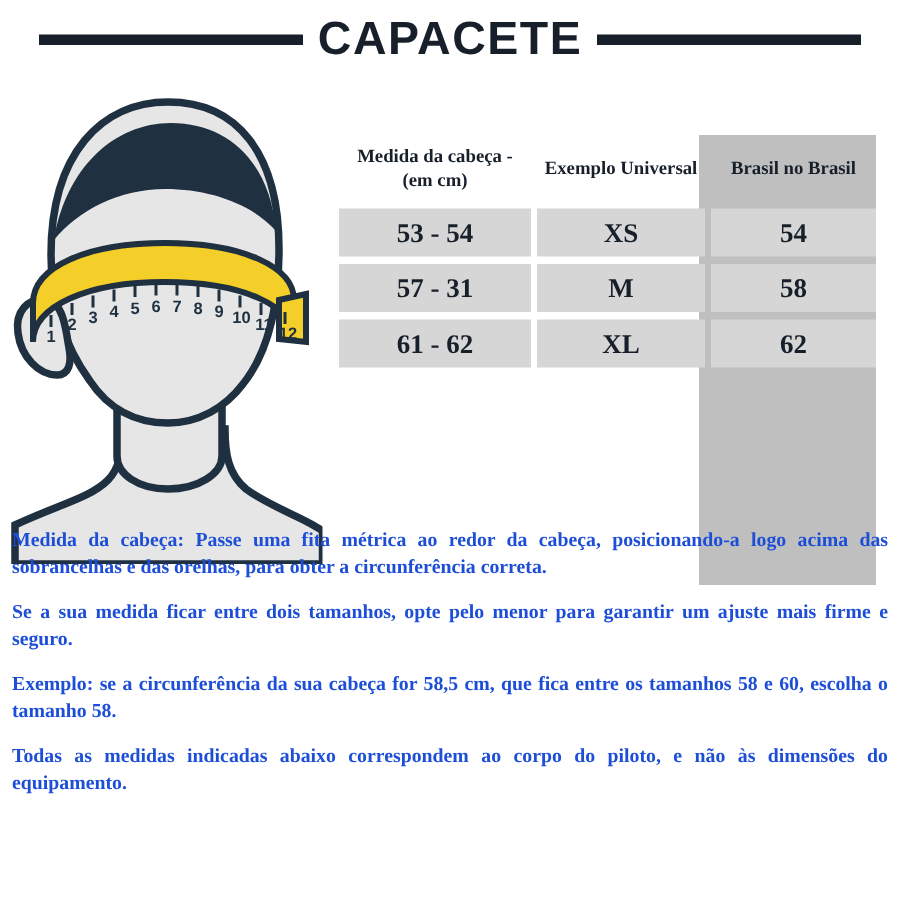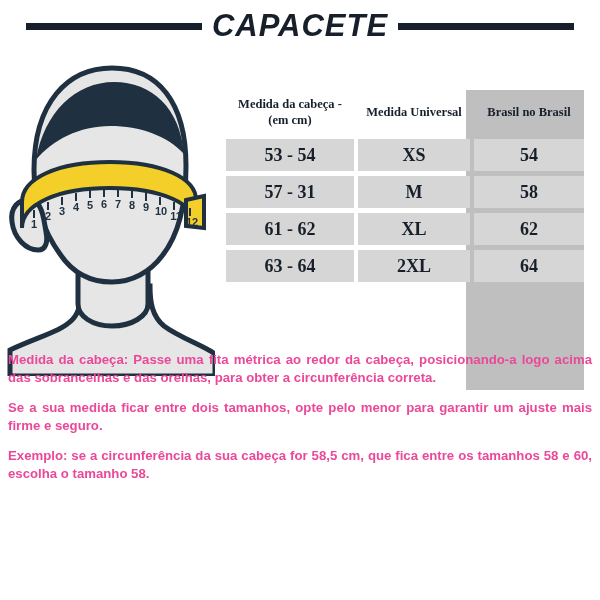--- a/index.html
+++ b/index.html
@@ -21,21 +21,20 @@
     box-sizing: border-box;
   }
 
   
   .title-row {
     display: flex;
     align-items: center;
     justify-content: center;
     gap: 10px;
     padding: 8px 26px 2px 26px;
-    font-style: italic;
   }
   .title-rule {
     height: 7px;
     background: #17202a;
     flex: 1 1 auto;
   }
   .title-text {
     font-family: "Liberation Sans", sans-serif;
     font-weight: bold;
     font-size: 31px;
@@ -110,24 +109,24 @@
   }
   .table-wrap { z-index: 1; }
   .brasil-cell { background: #d6d6d6 !important; }
 
   
   .notes {
     position: absolute;
     left: 8px;
     right: 8px;
     top: 338px;
-    font-family: Liberation Sans, sans-serif;
+    font-family: Liberation Serif, serif;
     font-size: 13.2px;
     line-height: 1.32;
-    color: #ec4899;
+    color: #1d4ed8;
     text-align: justify;
   }
   .note {
     margin-bottom: 12px;
     font-weight: bold;
   }
   .note:last-child { margin-bottom: 0; }
 </style>
 </head>
 <body>
@@ -194,49 +193,45 @@
     <div class="table-wrap">
       <table class="size-table">
         <colgroup>
           <col class="c-medida">
           <col class="c-universal">
           <col class="c-brasil">
         </colgroup>
         <thead>
           <tr>
             <th>Medida da cabeça - (em cm)</th>
-            <th>Medida Universal</th>
+            <th>Exemplo Universal</th>
             <th>Brasil no Brasil</th>
           </tr>
         </thead>
         <tbody>
           <tr>
             <td>53 - 54</td>
             <td>XS</td>
             <td class="brasil-cell">54</td>
           </tr>
           <tr>
             <td>57 - 31</td>
             <td>M</td>
             <td class="brasil-cell">58</td>
           </tr>
           <tr>
             <td>61 - 62</td>
             <td>XL</td>
             <td class="brasil-cell">62</td>
-          </tr>
-          <tr>
-            <td>63 - 64</td>
-            <td>2XL</td>
-            <td class="brasil-cell">64</td>
           </tr>
         </tbody>
       </table>
     </div>
   </div>
 
   <div class="notes">
     <p class="note">Medida da cabeça: Passe uma fita métrica ao redor da cabeça, posicionando-a logo acima das sobrancelhas e das orelhas, para obter a circunferência correta.</p>
     <p class="note">Se a sua medida ficar entre dois tamanhos, opte pelo menor para garantir um ajuste mais firme e seguro.</p>
     <p class="note">Exemplo: se a circunferência da sua cabeça for 58,5 cm, que fica entre os tamanhos 58 e 60, escolha o tamanho 58.</p>
+    <p class="note">Todas as medidas indicadas abaixo correspondem ao corpo do piloto, e não às dimensões do equipamento.</p>
   </div>
 
 </div>
 
 </body></html>

